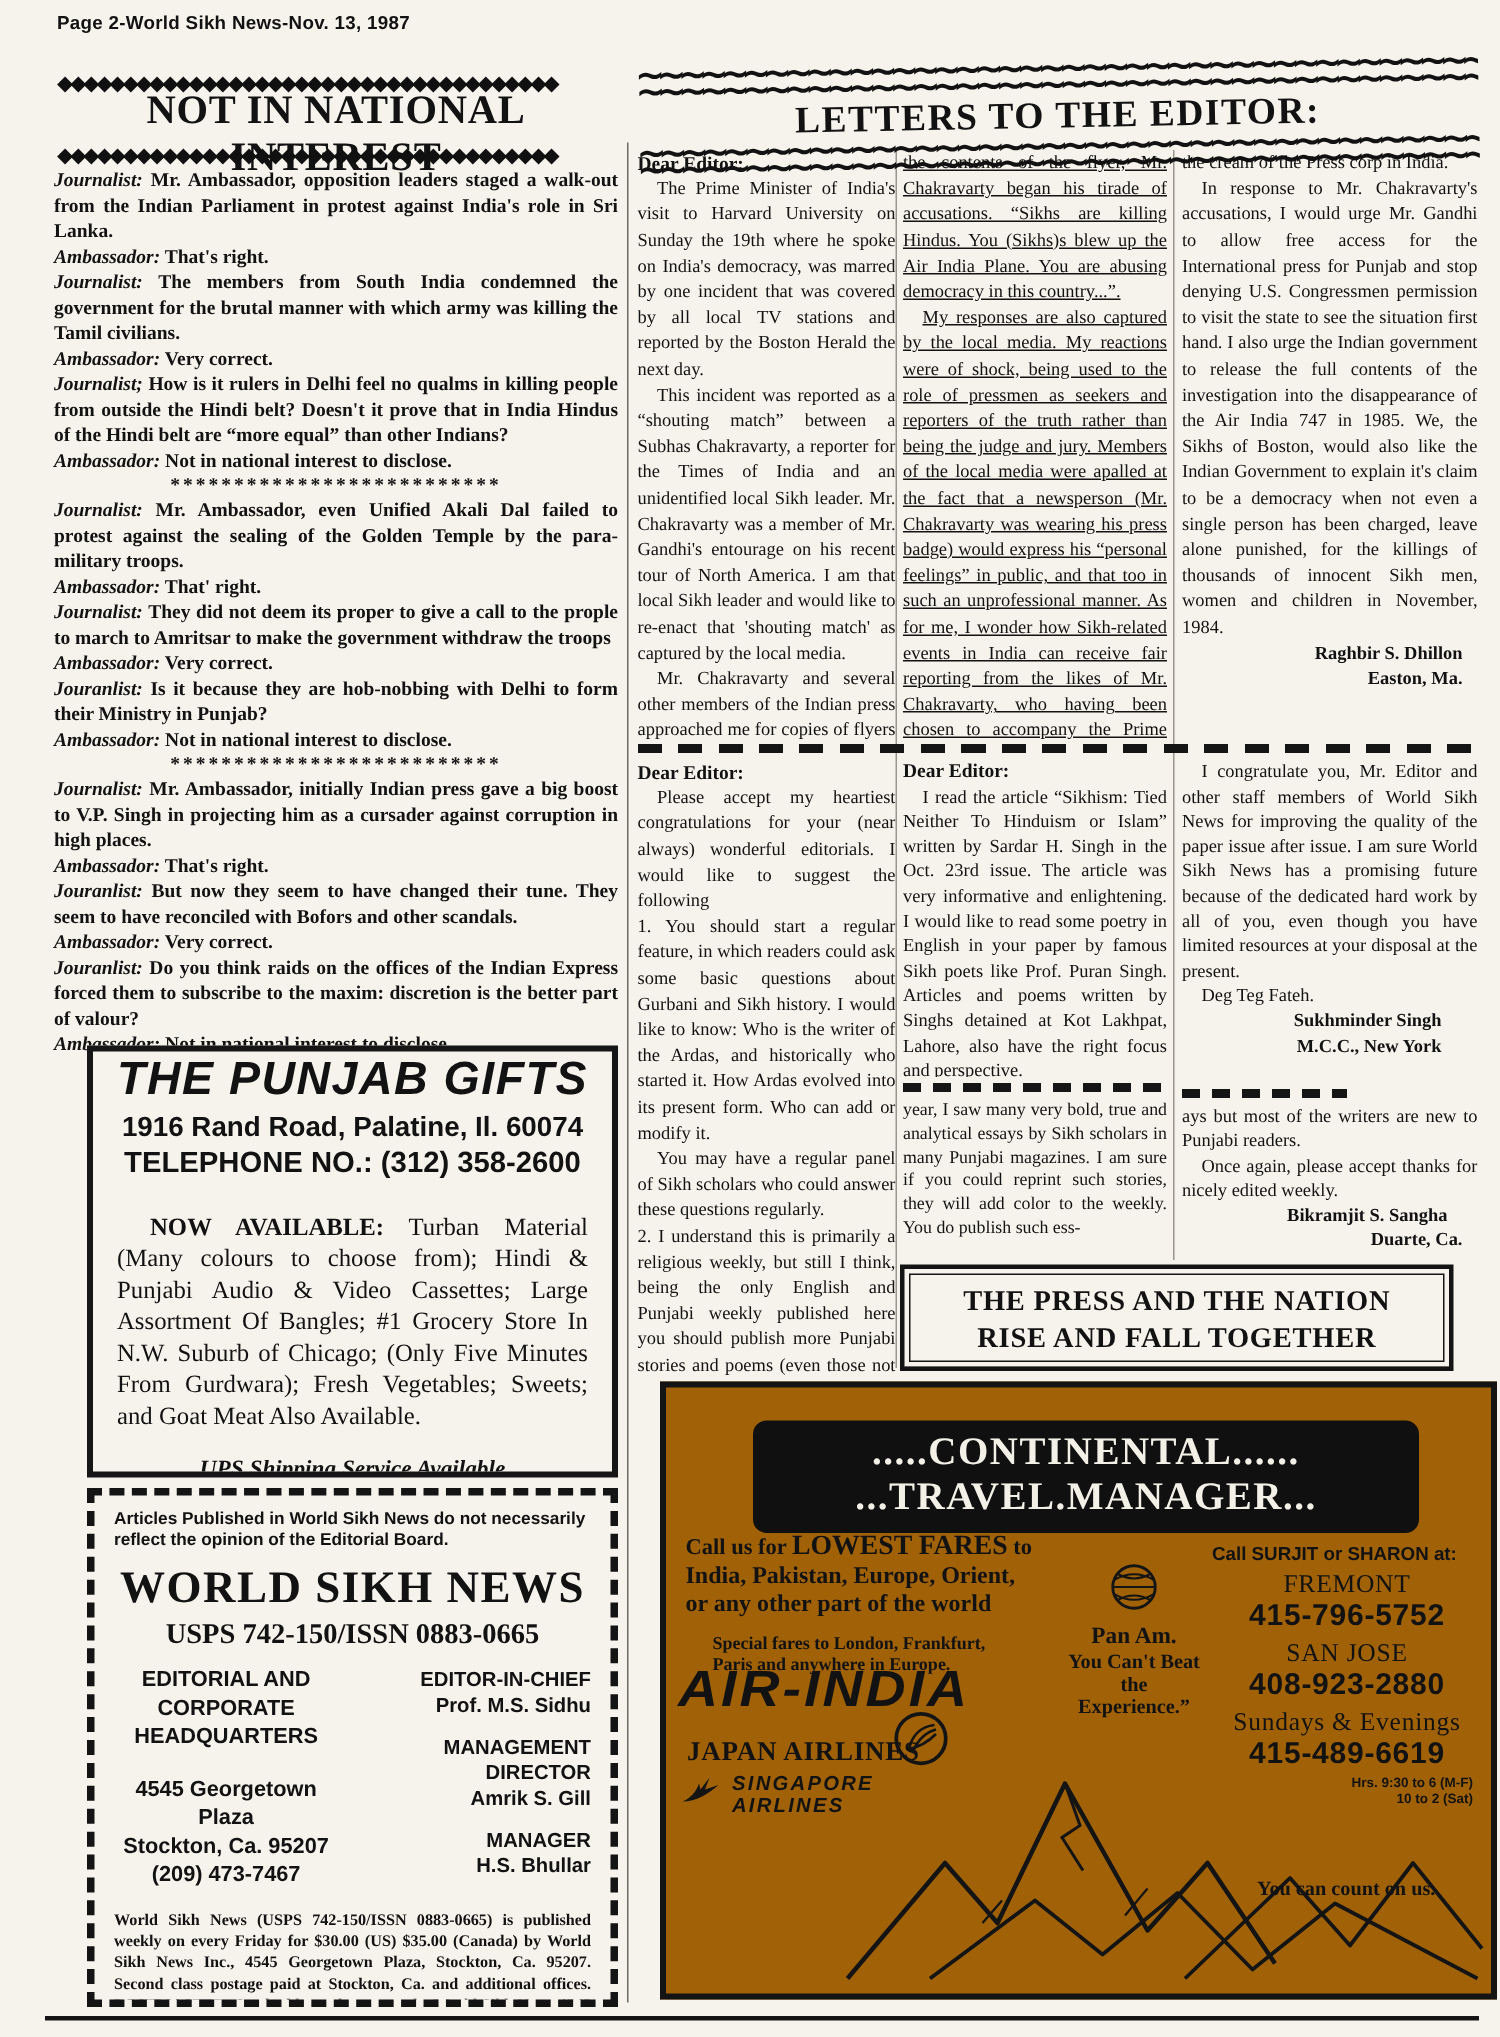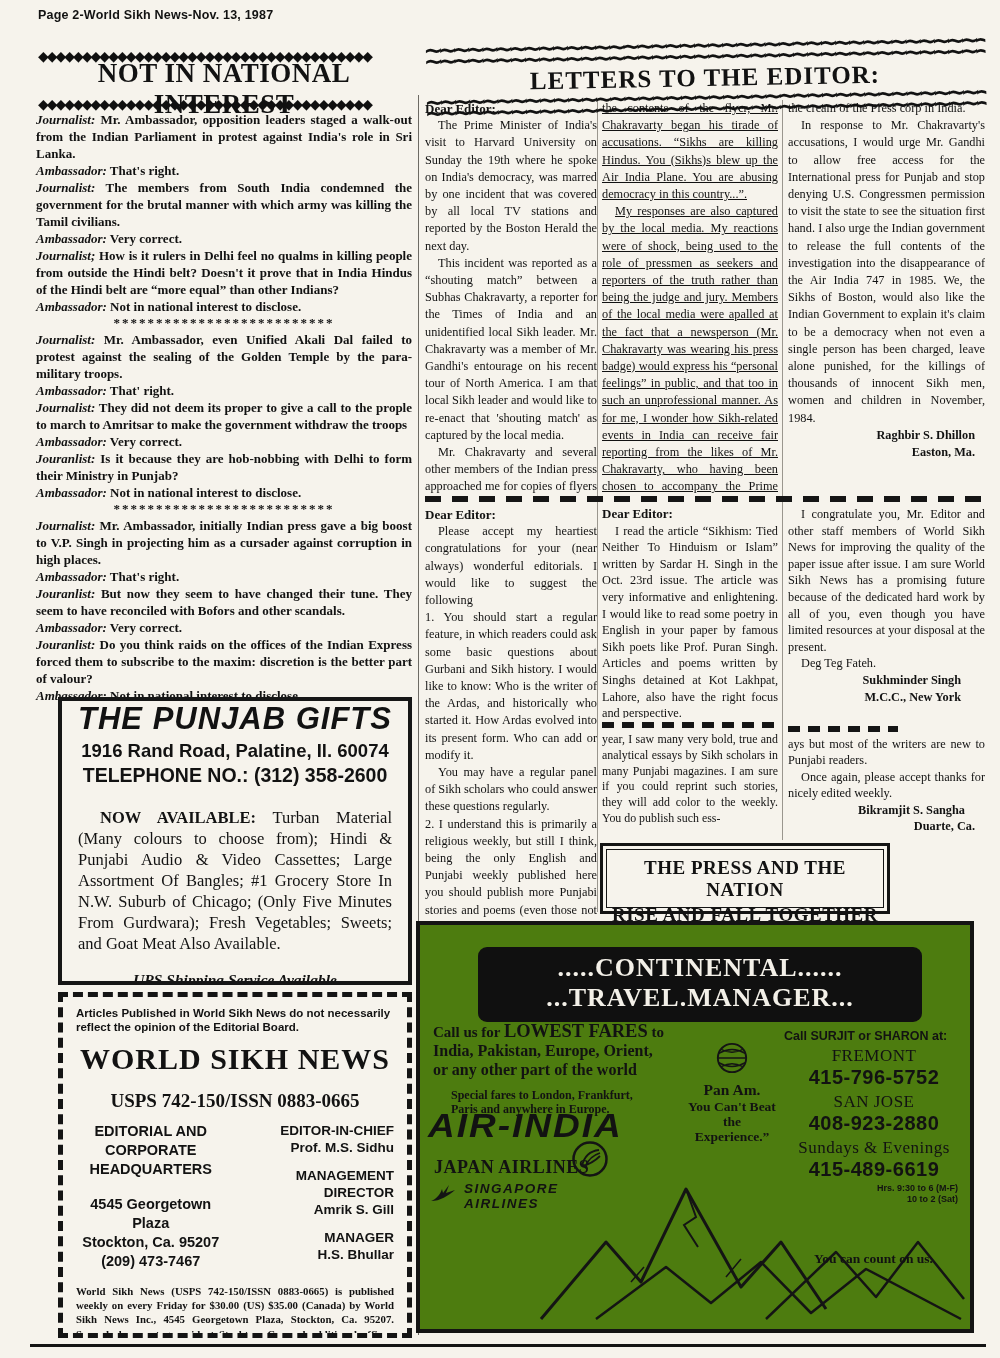--- a/index.html
+++ b/index.html
@@ -31,21 +31,21 @@
   .pj-body  { margin:20px 16px 0; font-size:16.5px; line-height:21px; text-align:justify; text-indent:22px; }
   .pj-body b { font-weight:bold; }
   .pj-foot  { margin-top:17px; font-style:italic; font-weight:bold; font-size:15.5px; }
 
   
   #wsn { left:58px; top:992px; width:354px; height:346px; border:5px dashed #141414;
          padding:9px 13px; overflow:hidden; background:#f6f3ec; font-family:"Liberation Sans", sans-serif; }
   .wsn-disc { font-weight:bold; font-size:11.5px; line-height:14px; }
   .wsn-title { text-align:center; font-family:"Liberation Serif", serif; font-weight:bold;
                font-size:30px; margin-top:8px; letter-spacing:1px; }
-  .wsn-issn { text-align:center; font-family:"Liberation Serif", serif; font-weight:bold; font-size:19px; margin-top:14px; }
+  .wsn-issn { text-align:center; font-family:"Liberation Serif", serif; font-weight:bold; font-size:19px; margin-top:3px; }
   .wsn-cols { display:flex; margin-top:10px; }
   .wsn-l { width:47%; text-align:center; font-weight:bold; font-size:14.5px; line-height:19px; }
   .wsn-hq { white-space:pre-line; }
   .wsn-addr { margin-top:16px; }
   .wsn-r { width:53%; text-align:right; font-weight:bold; font-size:13.5px; line-height:17px; }
   .wsn-r .entry { margin-bottom:11px; }
   .wsn-fine { margin-top:10px; font-family:"Liberation Serif", serif; font-weight:bold;
               font-size:10.8px; line-height:14.2px; text-align:justify; }
 
   
@@ -60,29 +60,29 @@
   .salut { font-weight:bold; font-size:13px; text-align:left; }
   .ind { text-indent:13px; }
   .sig { text-align:right; font-weight:bold; padding-right:10px; }
 
   .dash { position:absolute; height:6px;
           background:repeating-linear-gradient(90deg,#151515 0 16px,transparent 16px 27px); }
   .dash-sm { position:absolute; height:6px;
           background:repeating-linear-gradient(90deg,#151515 0 12px,transparent 12px 20px); }
 
   
-  #press { left:600px; top:843px; width:290px; height:71px; border:3px solid #141414;
+  #press { left:600px; top:843px; width:369px; height:71px; border:3px solid #141414;
            background:#f6f3ec; text-align:center;
            box-shadow: inset 0 0 0 3px #f6f3ec, inset 0 0 0 4px #141414; }
   #press .l1 { margin-top:11px; font:bold 19px "Liberation Serif", serif; letter-spacing:.5px; }
   #press .l2 { margin-top:3px;  font:bold 19px "Liberation Serif", serif; letter-spacing:.5px; }
 
   
-  #travel { left:416px; top:921px; width:558px; height:412px; border:4px solid #141414;
-            background:#4d7c0f; overflow:hidden; }
+  #travel { left:440px; top:921px; width:558px; height:412px; border:4px solid #141414;
+            background:#a16207; overflow:hidden; }
   .banner { position:absolute; left:58px; top:22px; width:444px; background:#101010; color:#f3f0e8;
             text-align:center; padding:6px 0 9px; border-radius:9px; }
   .banner div { font:bold 26px "Liberation Serif", serif; letter-spacing:1px; line-height:30px; }
   .callus { position:absolute; left:13px; top:96px; width:265px; font-weight:bold; }
   .cu1 { font:bold 15px "Liberation Serif", serif; }
   .cu1 .em { font-size:18.5px; }
   .cu2 { font:bold 16px "Liberation Serif", serif; line-height:18.5px; }
   .special { margin-top:9px; padding-left:18px; font:bold 12px "Liberation Serif", serif; line-height:14px; }
   .airindia { position:absolute; left:8px; top:180px; font-family:"Liberation Sans", sans-serif;
               font-style:italic; font-weight:900; font-size:37px; letter-spacing:2px; transform:scaleY(.92); }

